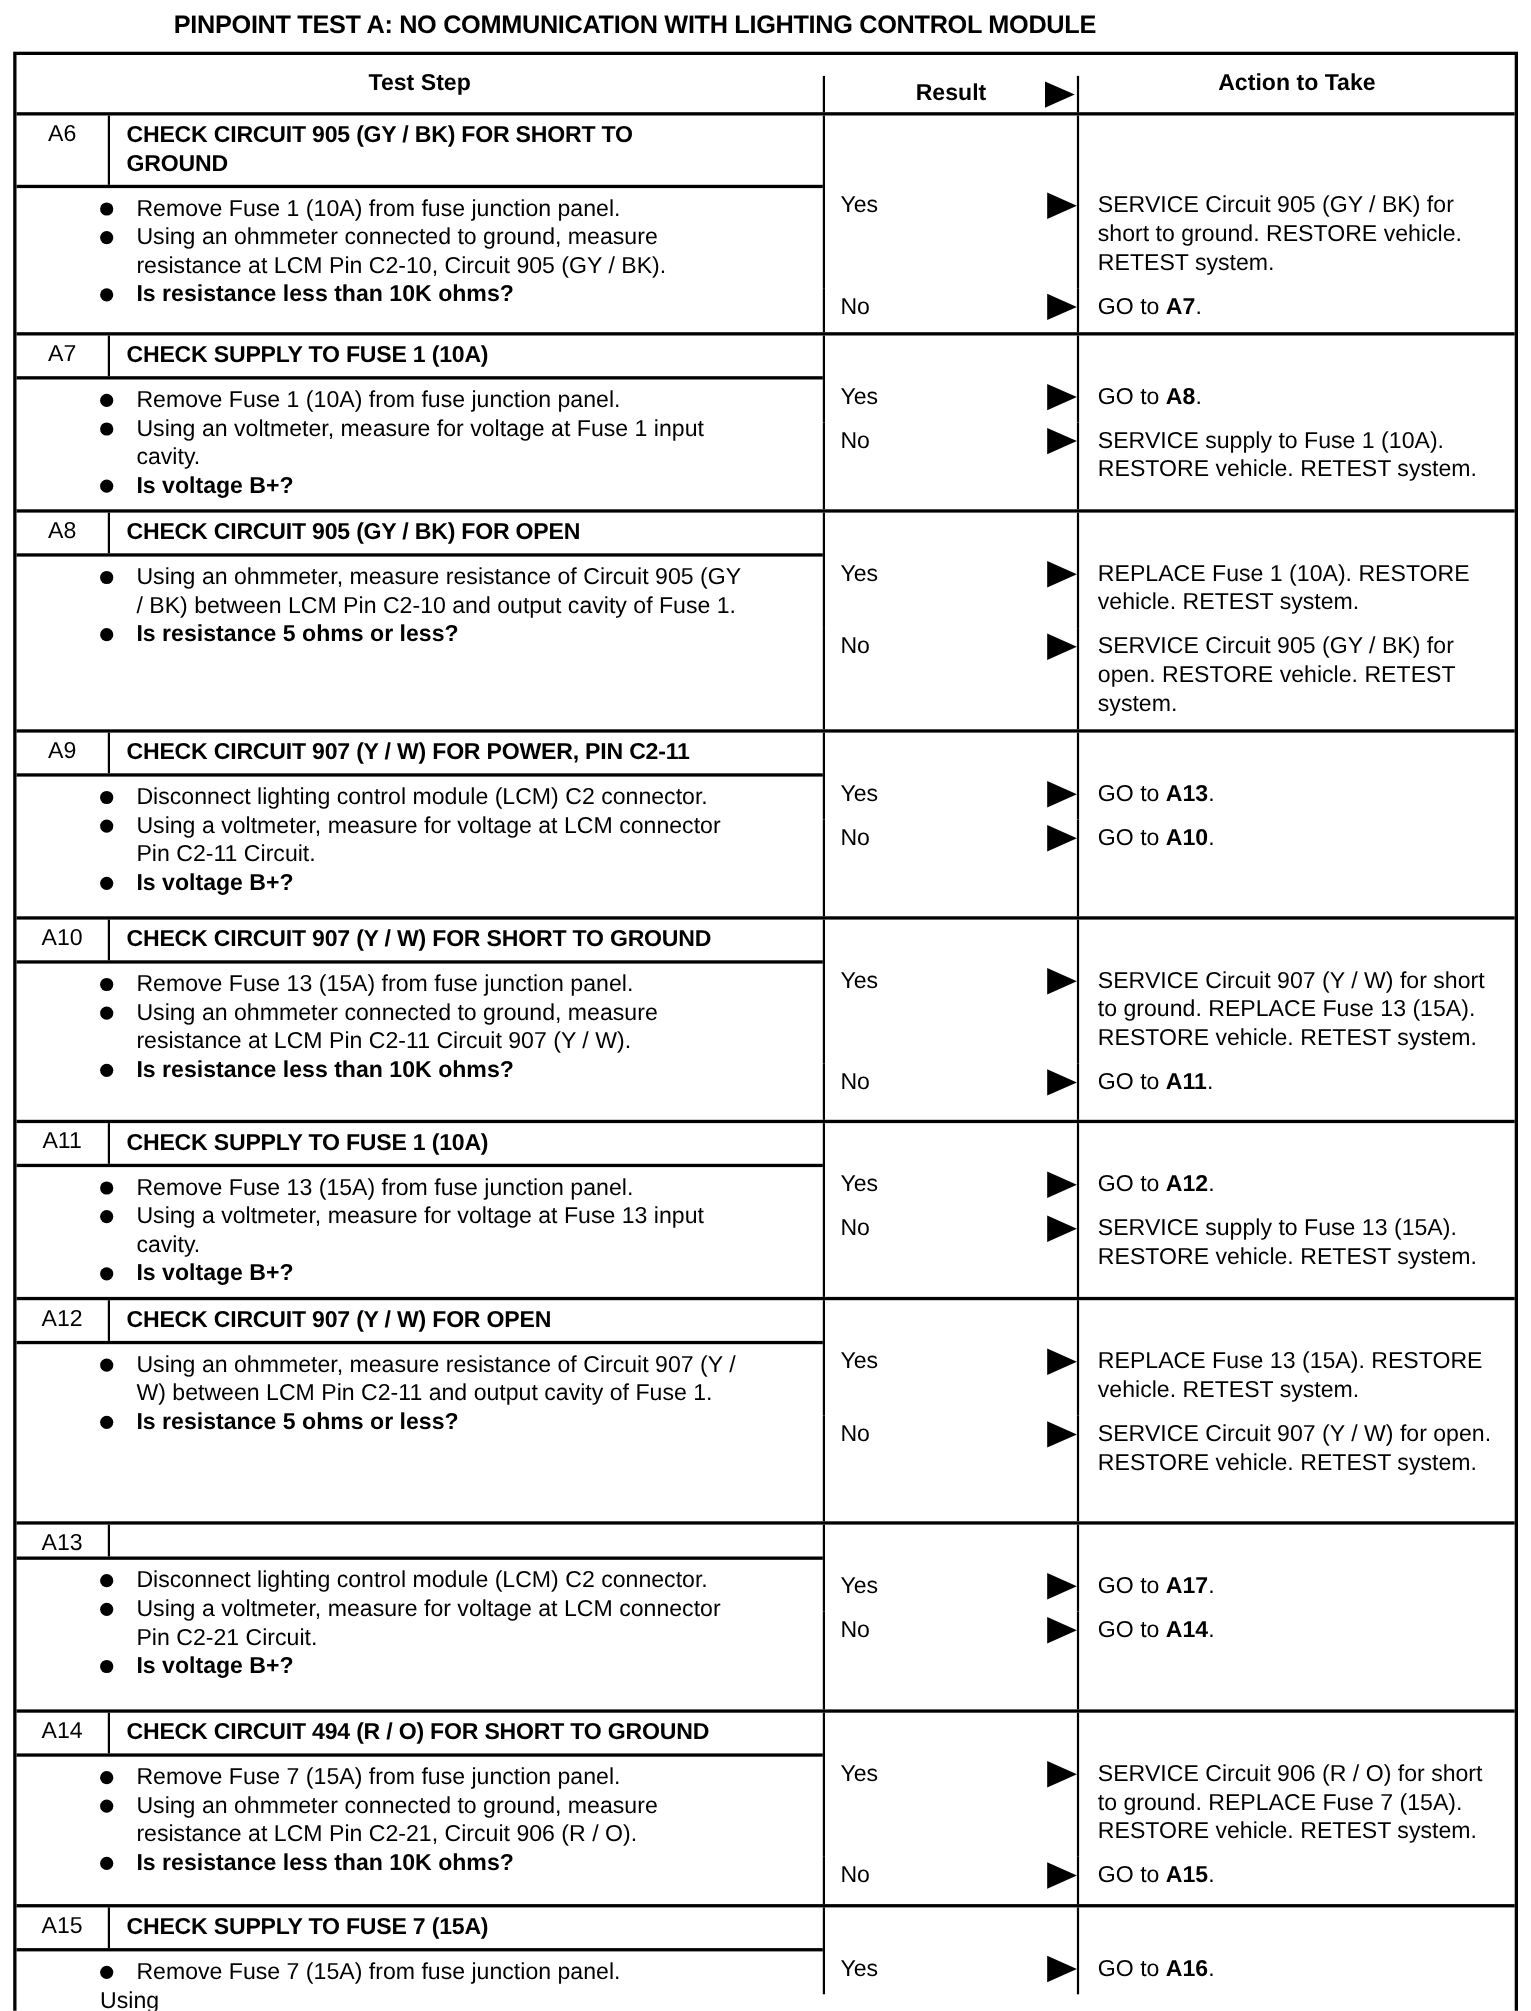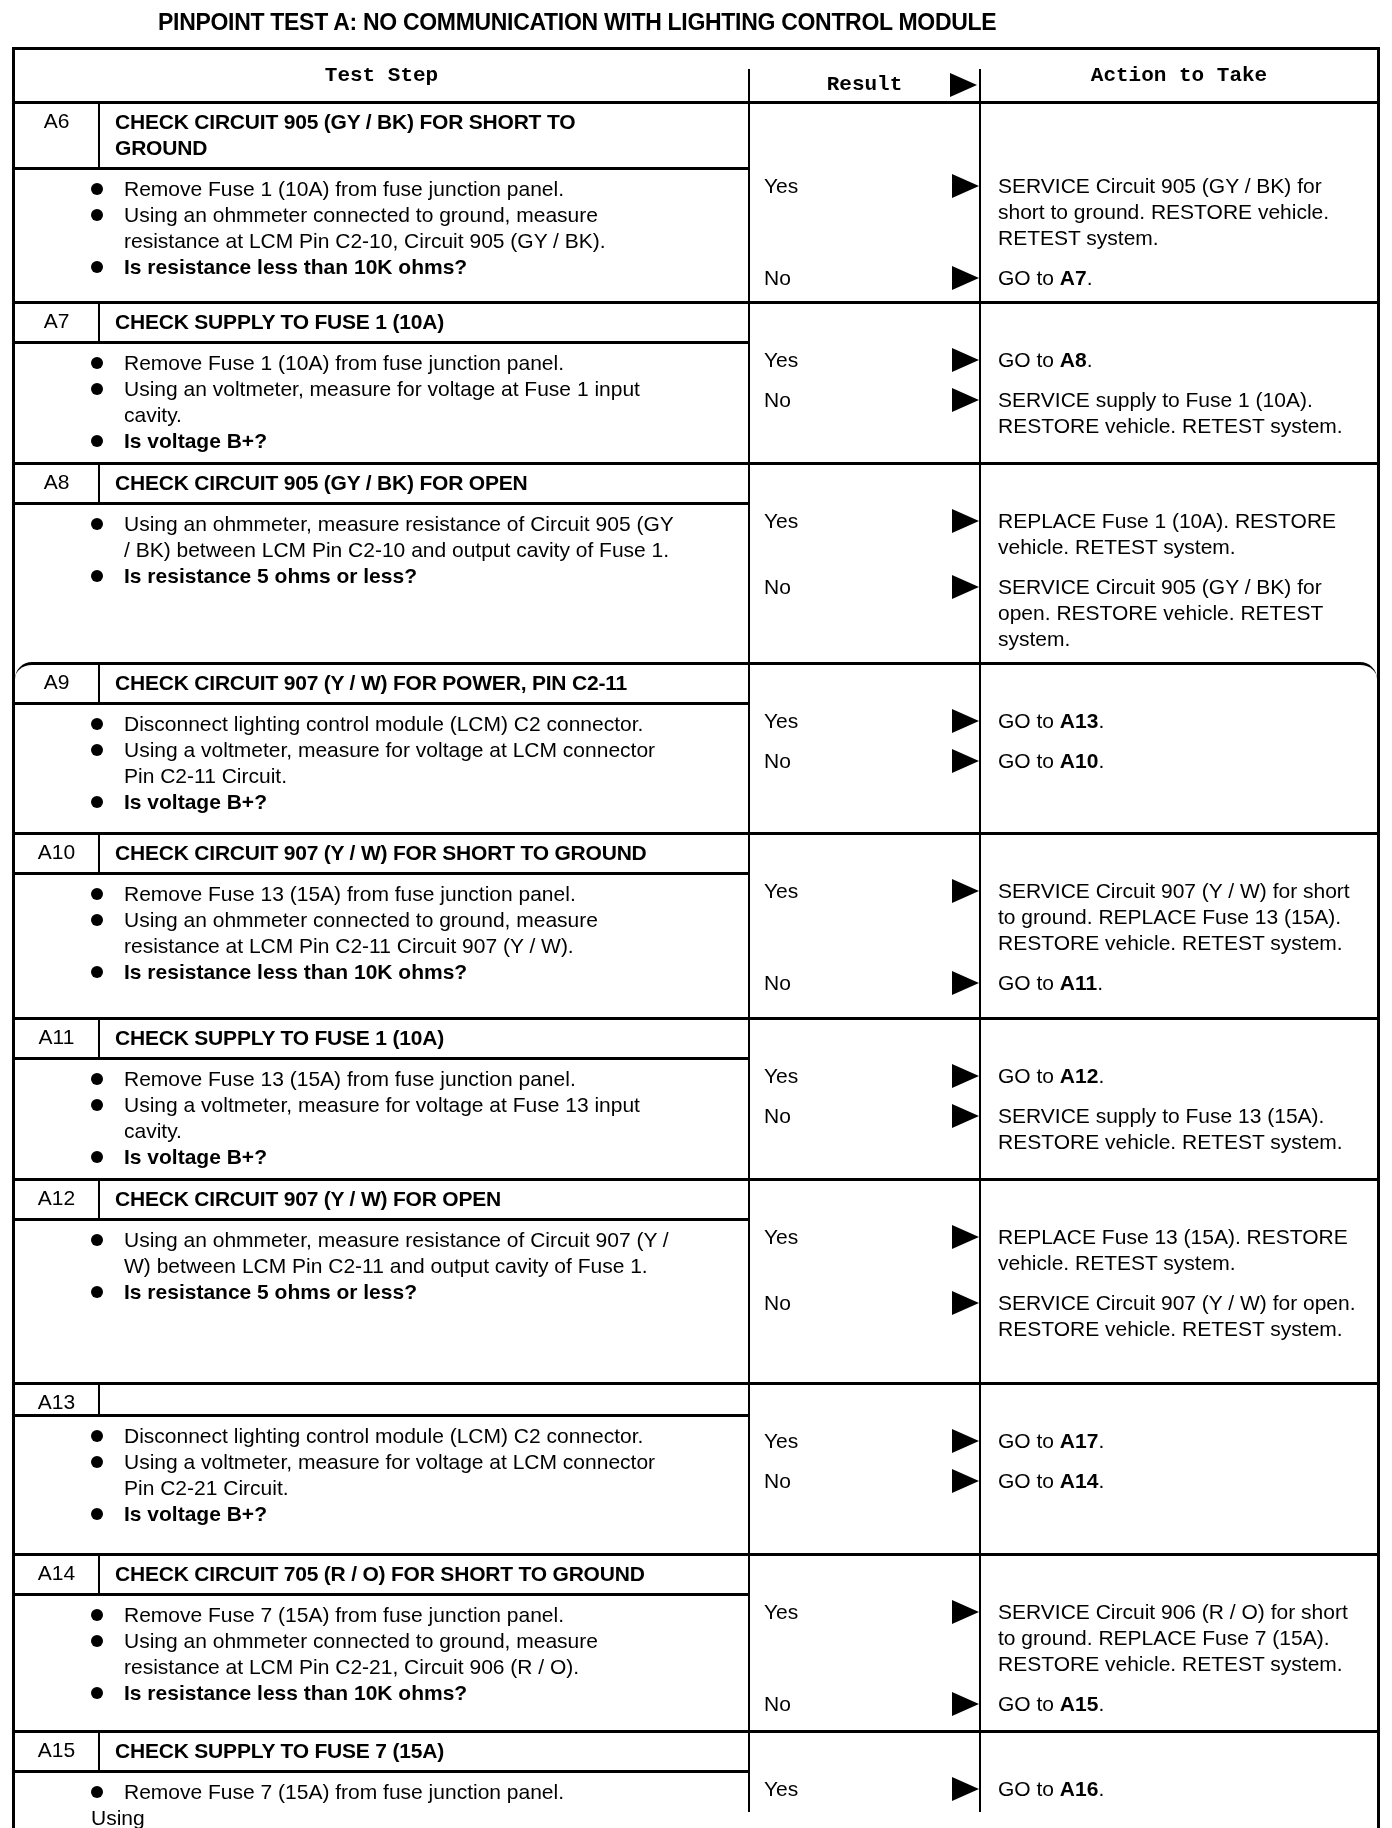--- a/index.html
+++ b/index.html
@@ -18,40 +18,39 @@
   }
   .ptable {
     margin-left: 12px;
     width: 1368px;
     border: 3px solid #000;
   }
   .thead {
     display: grid;
     grid-template-columns: 733px 233px 1fr;
     min-height: 36px;
-    font-family: Liberation Mono, monospace;
   }
   .th {
     font-weight: bold; font-size: 21px;
     display: flex; align-items: center; justify-content: center;
     padding: 4px 0 5px 0;
   }
   .th-result { position: relative; border-left: 2px solid #000; border-right: 2px solid #000; margin-top: 19px; }
   .th-result .arrow { position: absolute; right: 2px; top: 50%; transform: translateY(-50%); }
 
   .step {
     display: grid;
     grid-template-columns: 733px 233px 1fr;
     grid-template-rows: auto 1fr;
     border-top: 3px solid #000;
   }
   #steps .step:nth-of-type(1)  { min-height: 184px; }
   #steps .step:nth-of-type(2)  { min-height: 160px; }
   #steps .step:nth-of-type(3)  { min-height: 180px; }
-  #steps .step:nth-of-type(4)  { min-height: 170px; border-radius: 17px; }
+  #steps .step:nth-of-type(4)  { min-height: 170px; }
   #steps .step:nth-of-type(5)  { min-height: 185px; }
   #steps .step:nth-of-type(6)  { min-height: 153px; }
   #steps .step:nth-of-type(7)  { min-height: 204px; }
   #steps .step:nth-of-type(8)  { min-height: 171px; }
   #steps .step:nth-of-type(9)  { min-height: 177px; }
   #steps .step:nth-of-type(10) { min-height: 153px; }
 
   .ts { grid-column: 1; grid-row: 1 / span 2; }
   .ts-head { display: flex; border-bottom: 3px solid #000; }
   .id-box {
@@ -369,21 +368,21 @@
             <span>No</span>
             <span class="arrow"></span>
           </div>
           <div class="act r2 boldrefs">GO to <b>A14</b>.</div>
         </section>
 
   <section class="step">
     <div class="ts">
       <div class="ts-head">
         <div class="id-box">A14</div>
-        <div class="ttl">CHECK CIRCUIT 705 (R / O) FOR SHORT TO GROUND</div>
+        <div class="ttl">CHECK CIRCUIT 494 (R / O) FOR SHORT TO GROUND</div>
       </div>
       <ul class="bullets">
               <li>
                 <span class="dot"></span>
                 <span>Remove Fuse 7 (15A) from fuse junction panel.</span>
               </li>
               <li>
                 <span class="dot"></span>
                 <span>Using an ohmmeter connected to ground, measure resistance at LCM Pin C2-21, Circuit 906 (R / O).</span>
               </li>

